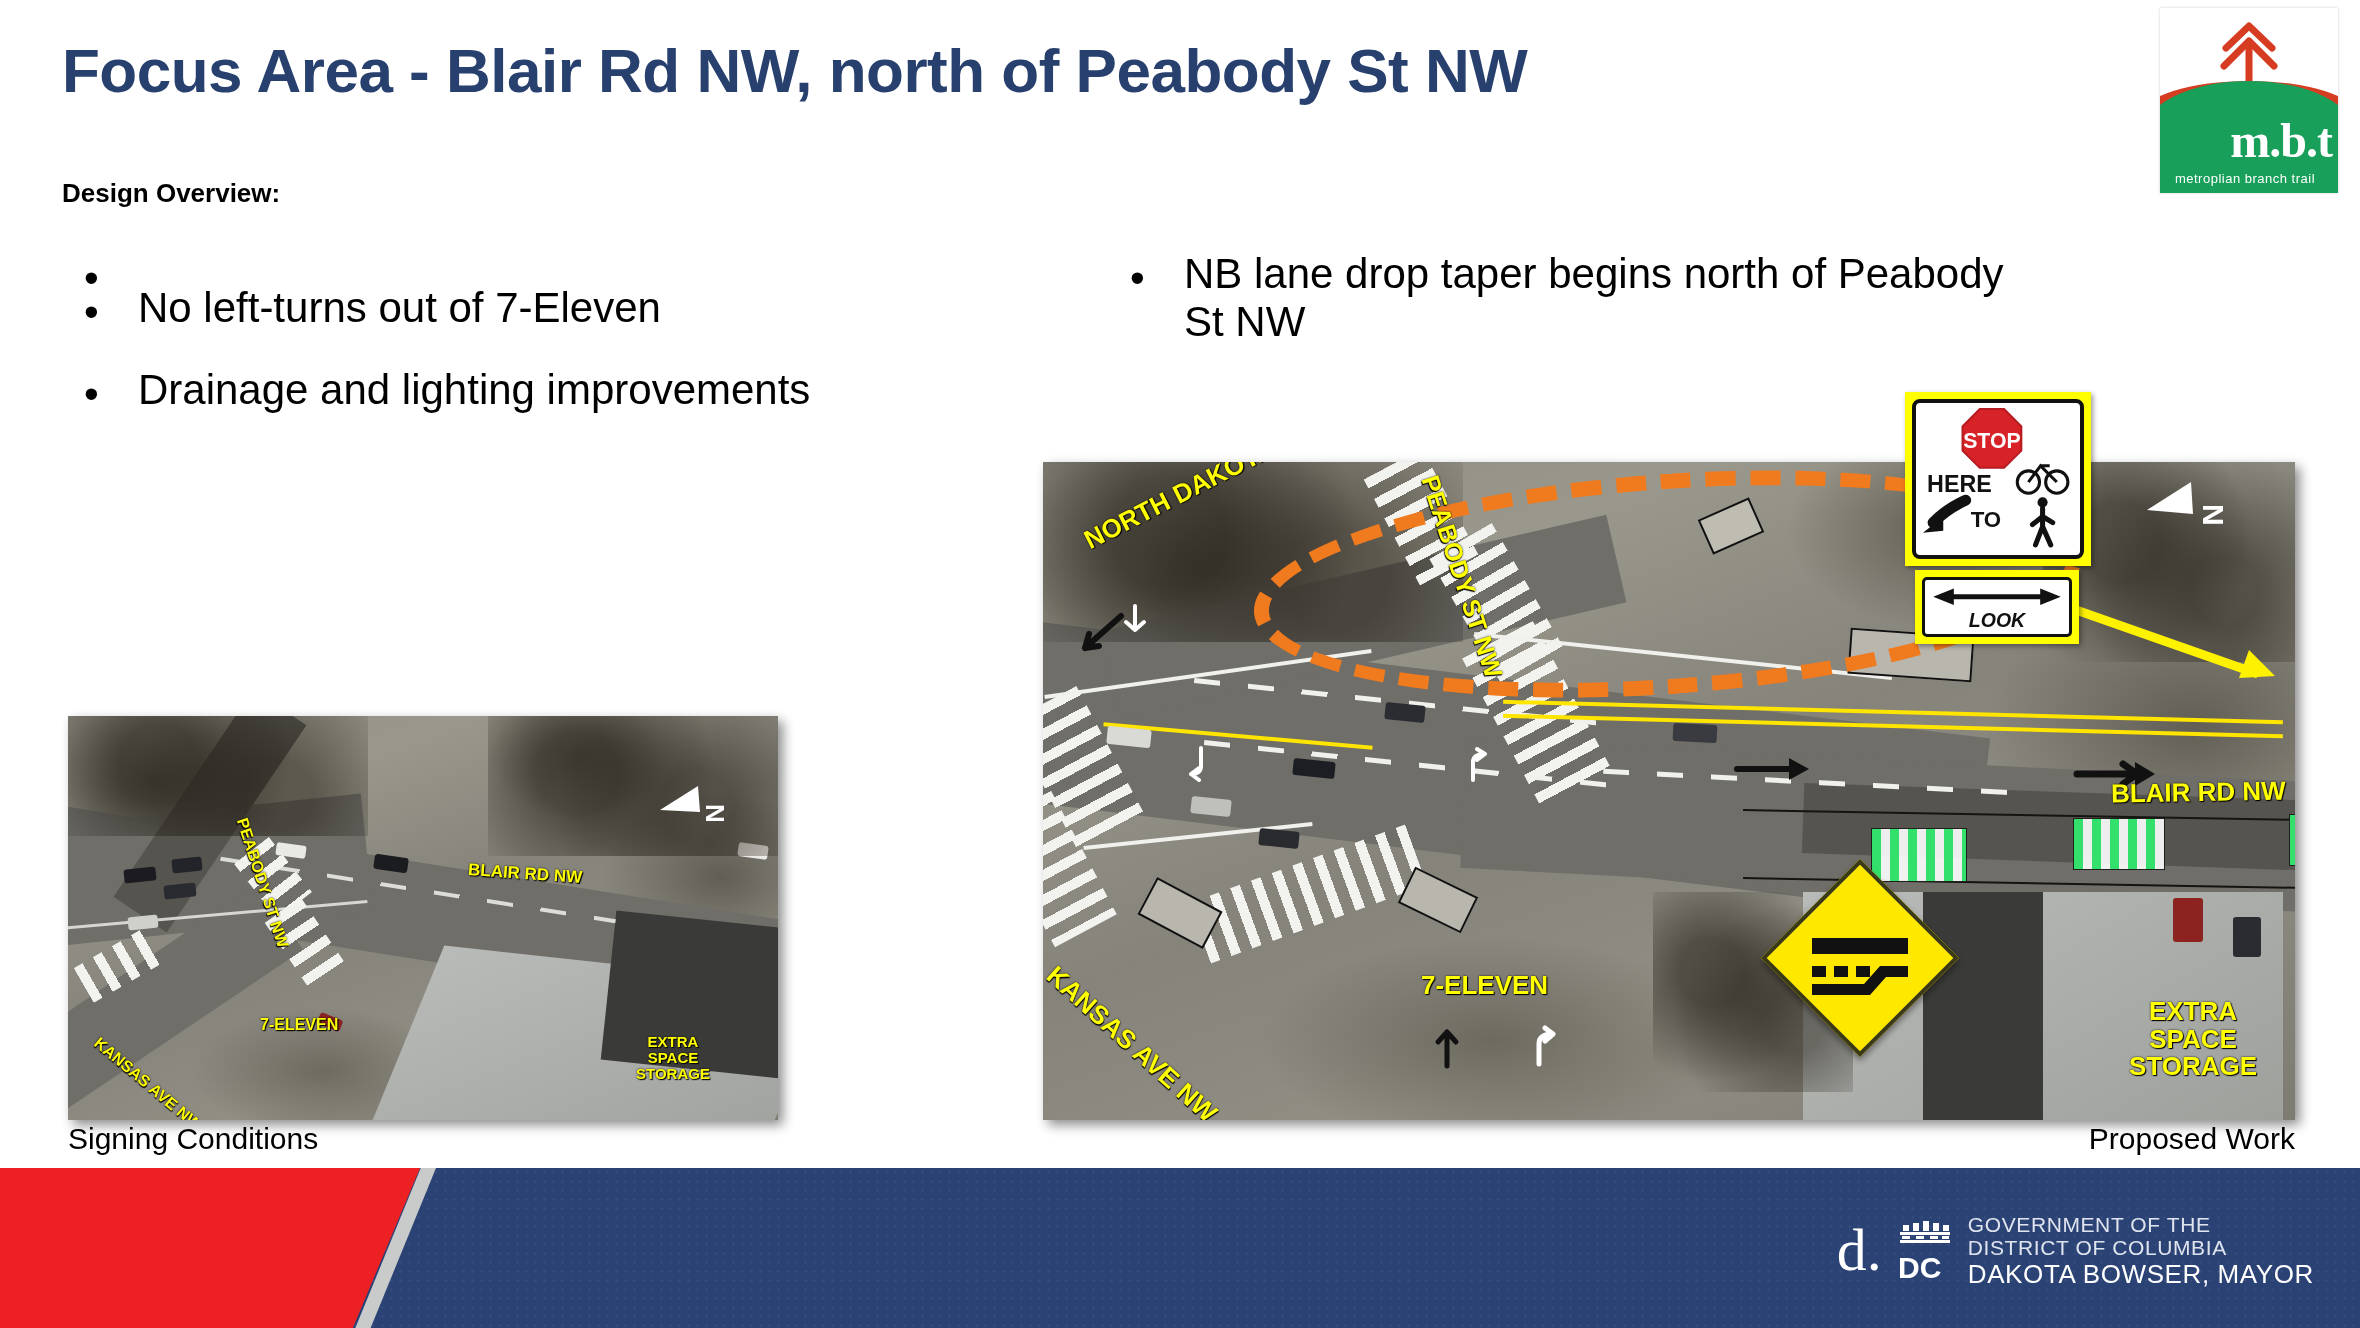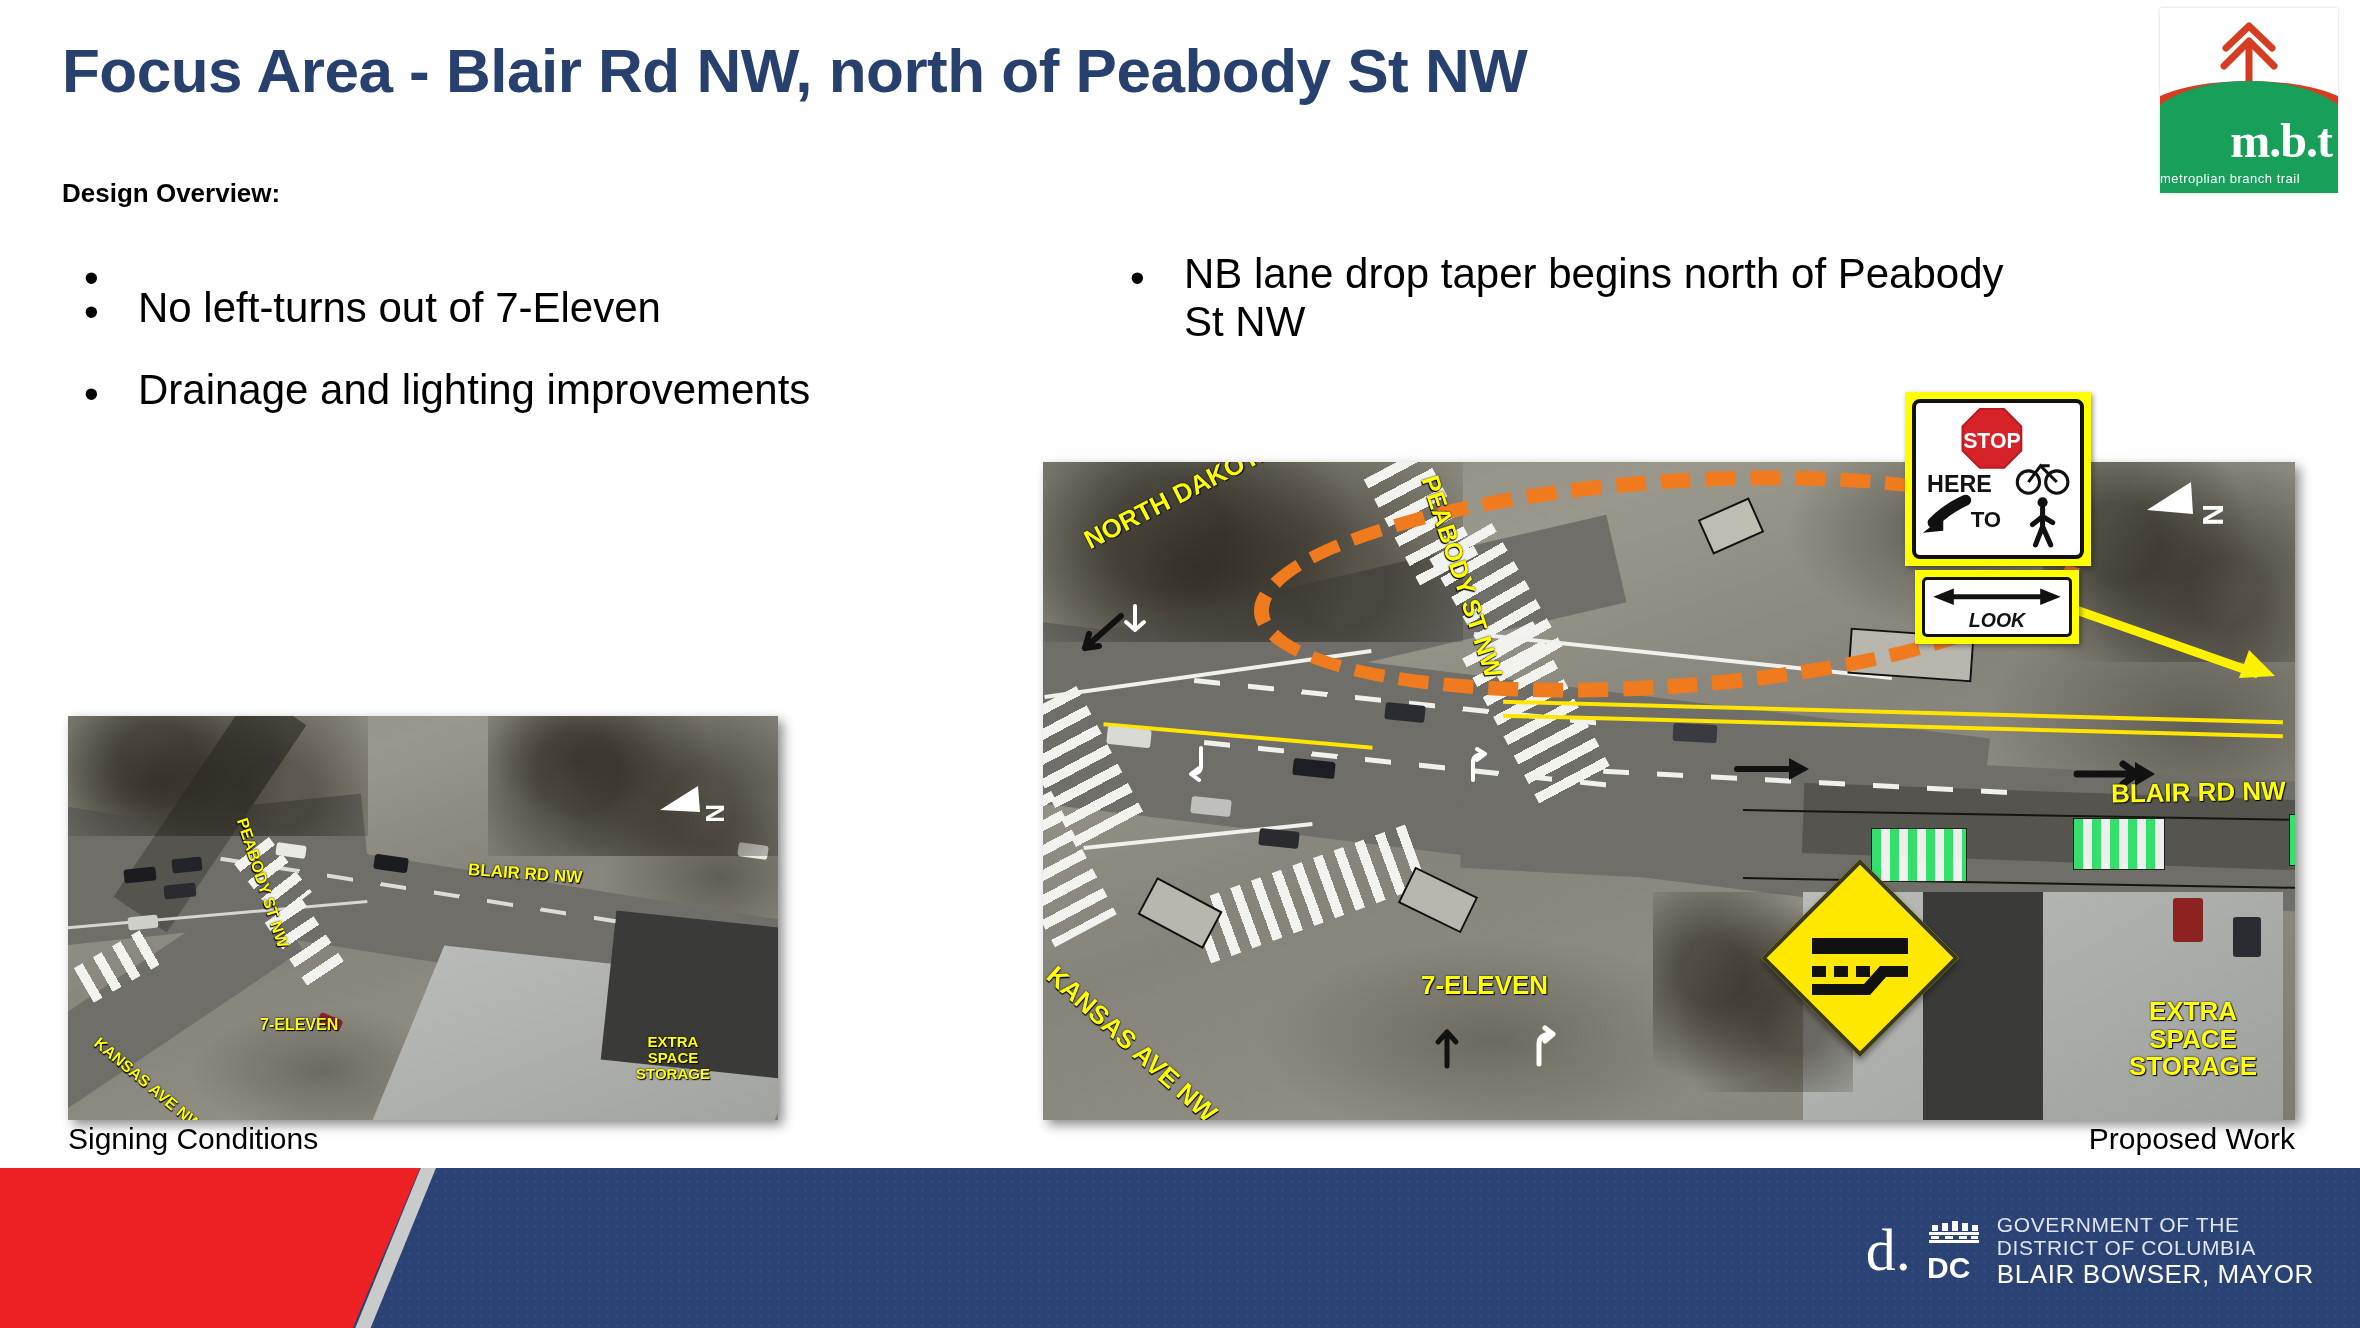--- a/index.html
+++ b/index.html
@@ -20,21 +20,21 @@
   #mbt-arrow{position:absolute;left:50%;top:14px;width:74px;height:88px;
              transform:translateX(-50%);}
   #mbt-green{position:absolute;left:0;bottom:0;width:100%;height:86px;background:#18a05a;}
   #mbt-green::before{content:"";position:absolute;left:-10%;top:-26px;width:120%;height:54px;
       background:#18a05a;border-radius:50%/100% 100% 0 0;}
   #mbt-red-arc{position:absolute;left:-10%;bottom:78px;width:120%;height:34px;
       background:#d63c21;border-radius:50%/100% 100% 0 0;}
   #mbt-word{position:absolute;left:0;right:6px;bottom:28px;text-align:right;
             color:#fff;font-size:48px;font-weight:bold;line-height:1;
             font-family:"Liberation Serif","DejaVu Serif",serif;letter-spacing:-1px;}
-  #mbt-tag{position:absolute;left:0;right:8px;bottom:8px;text-align:left;
+  #mbt-tag{position:absolute;left:0;right:8px;bottom:8px;text-align:center;
            color:#fff;font-size:13px;letter-spacing:.5px;line-height:1;}
 
   
   #design-overview{position:absolute;left:62px;top:178px;font-size:26px;
                    font-weight:bold;color:#000;}
   .bul-list{position:absolute;list-style:none;margin:0;padding:0;}
   .bul-list li{position:relative;padding-left:76px;font-size:42px;color:#000;
                line-height:1.14;margin-bottom:34px;}
   .bul-list li .dot{position:absolute;left:22px;top:.10em;font-size:42px;line-height:1.14;}
   #bullets-left{left:62px;top:250px;width:1000px;}
@@ -368,18 +368,18 @@
           <rect x="6" y="16" width="8" height="3"></rect>
             <rect x="20" y="16" width="8" height="3"></rect>
           <rect x="34" y="16" width="8" height="3"></rect>
             <rect x="46" y="16" width="7" height="3"></rect>
         </g>
         <text x="2" y="58" fill="#ffffff" font-size="30" font-weight="bold" font-family="Liberation Sans, sans-serif">DC</text>
       </svg>
       <div id="dc-text">
         <div class="dc-l1">GOVERNMENT OF THE</div>
         <div class="dc-l2">DISTRICT OF COLUMBIA</div>
-        <div class="dc-l3">BLAIR BOWSER, MAYOR</div>
+        <div class="dc-l3">DAKOTA BOWSER, MAYOR</div>
       </div>
     </div>
   </div>
 
 </div>
 
 </body></html>

